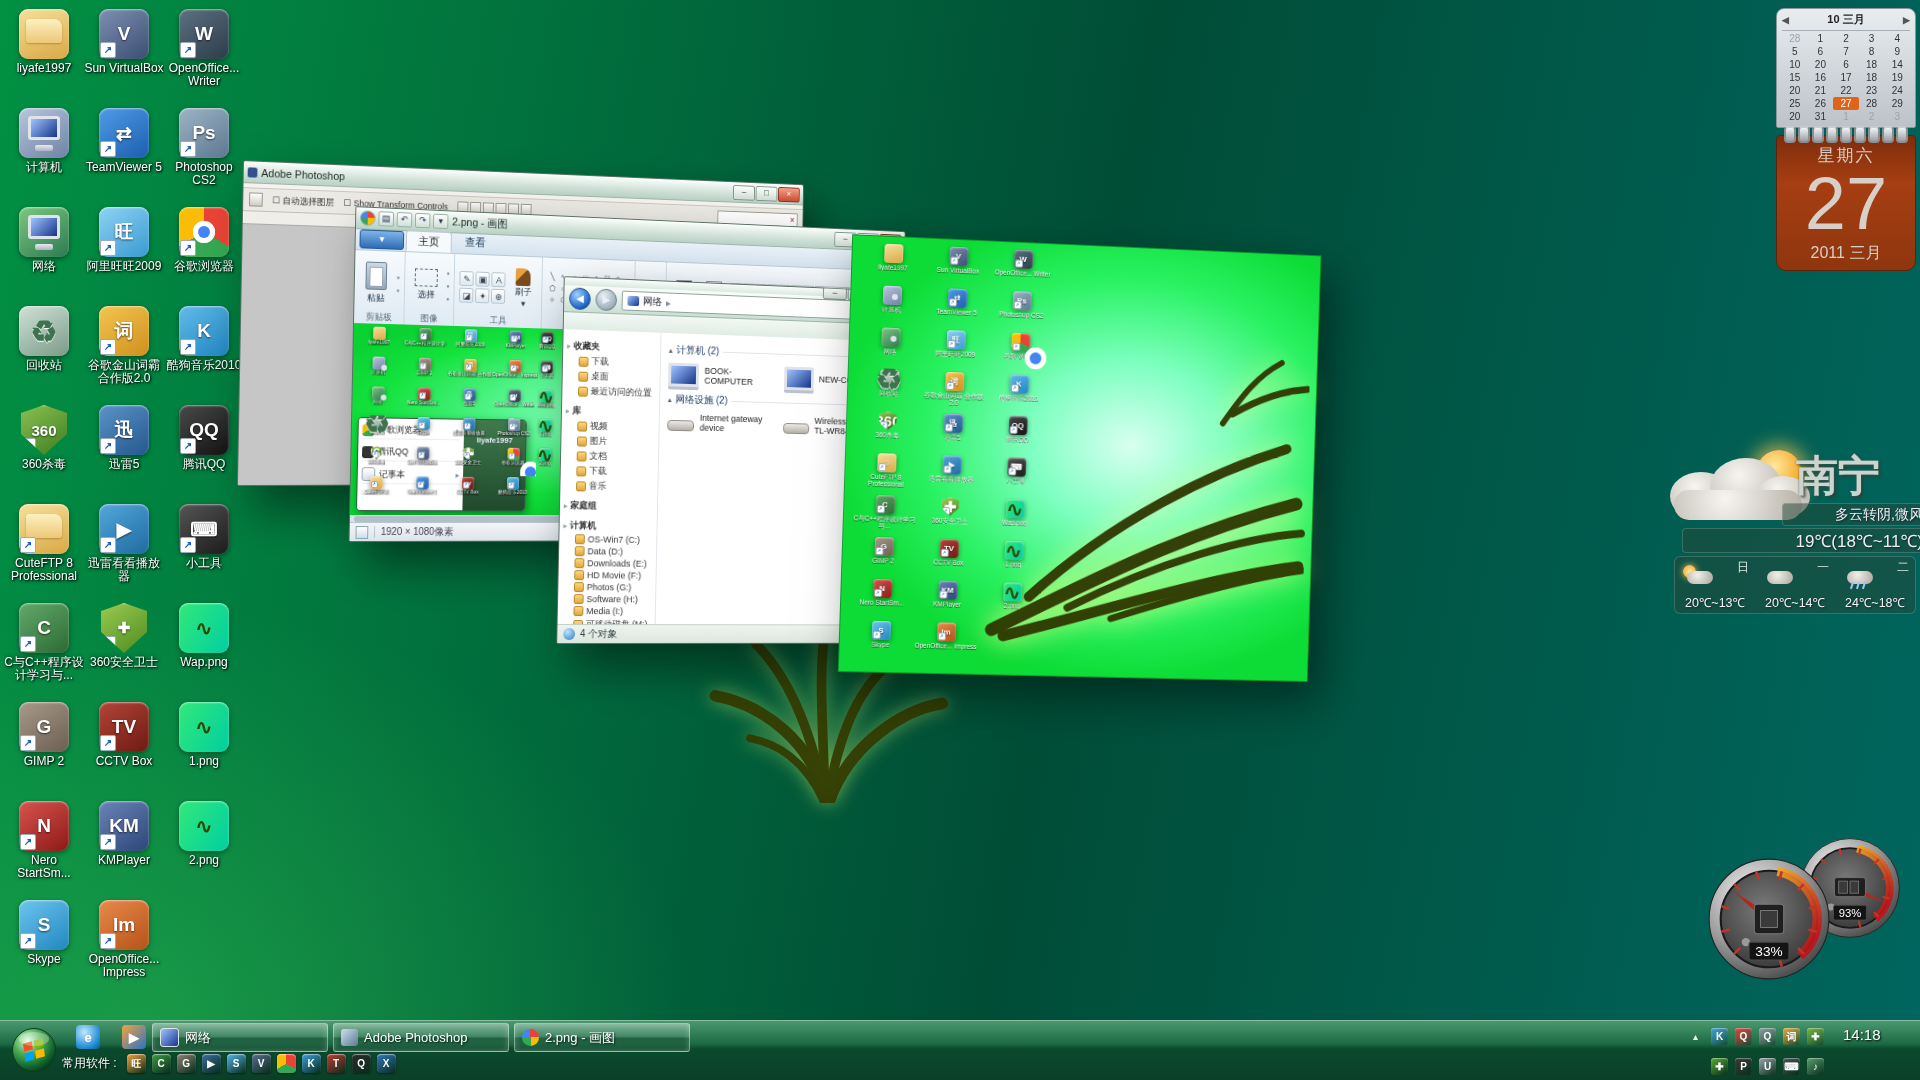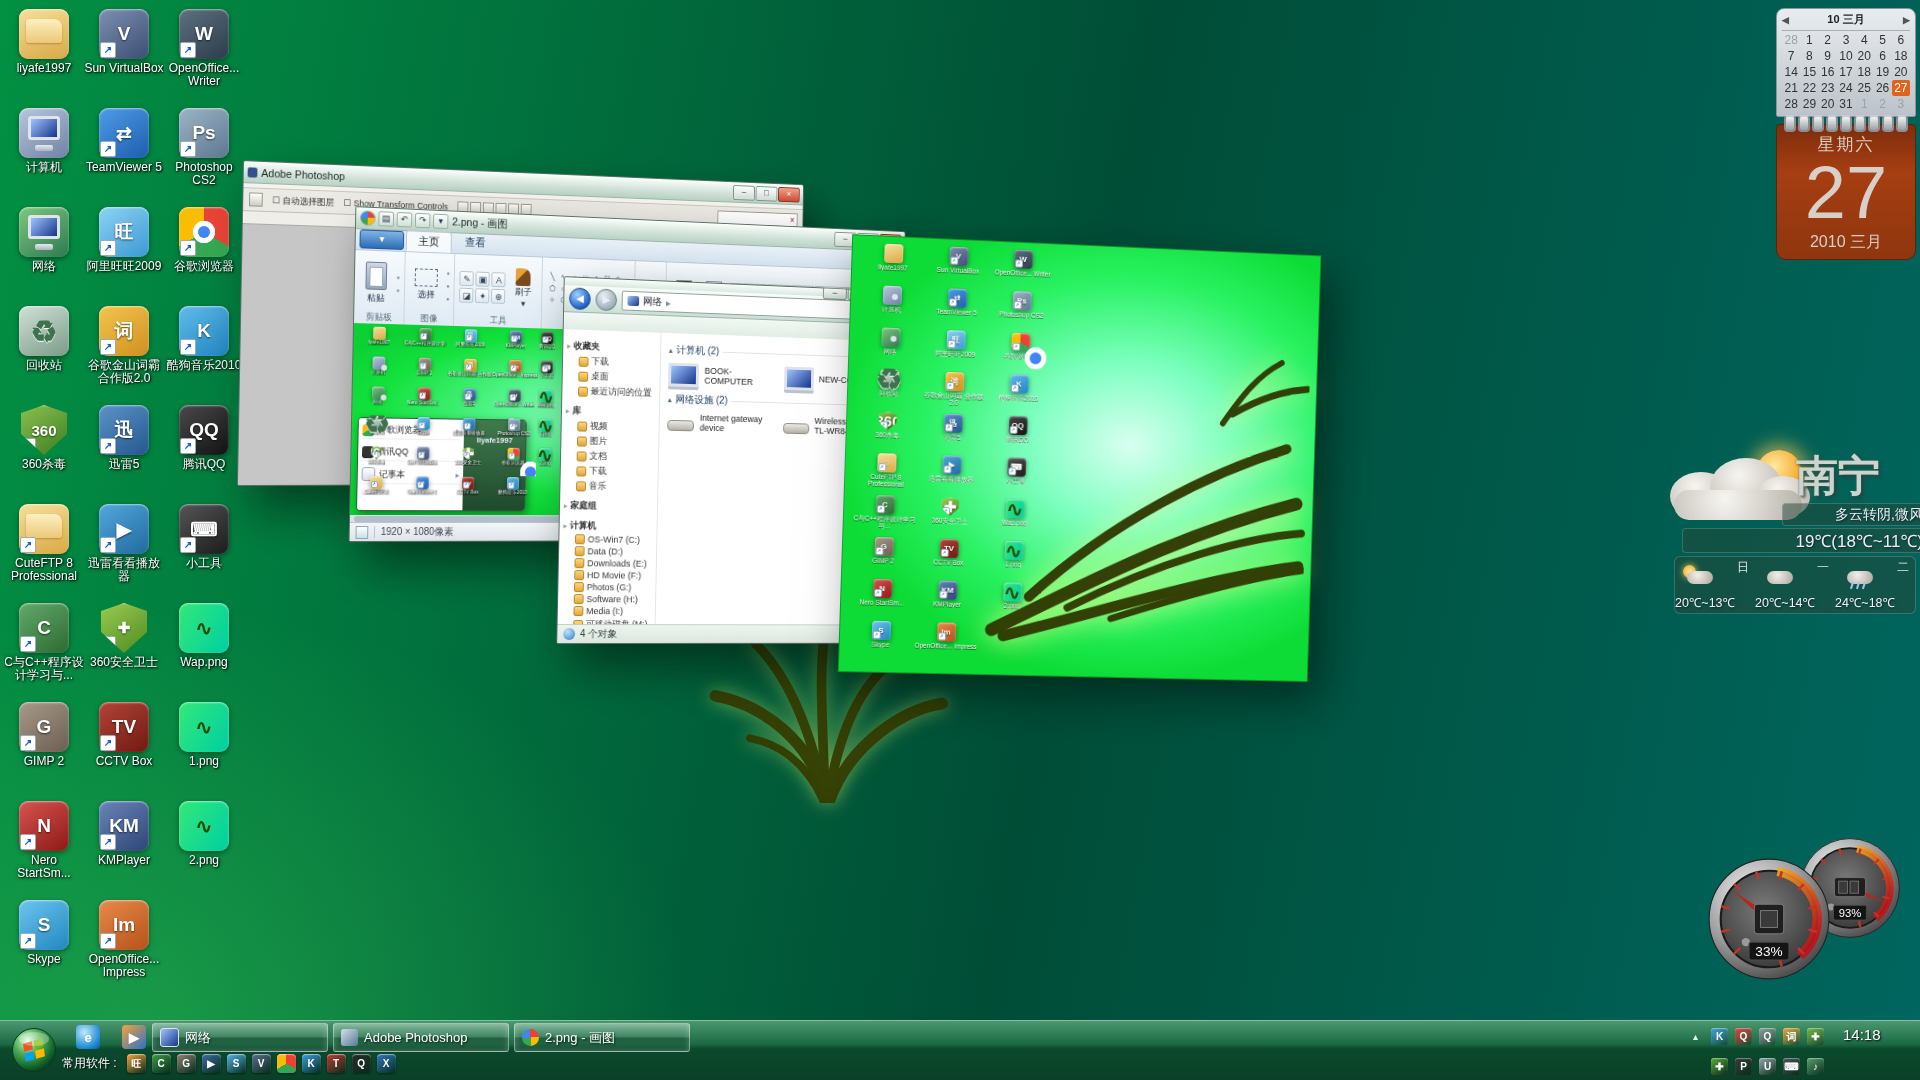--- a/index.html
+++ b/index.html
@@ -160,21 +160,21 @@
   .mini .glyph{font-size:8px;}
   .mini .dlabel{font-size:6.5px;margin-top:1px;max-height:14px;overflow:hidden;text-shadow:0 1px 1px rgba(0,0,0,.8);}
   .mini .sc-arrow{width:6px;height:6px;font-size:4px;line-height:5px;}
   #desk-grass{position:absolute;left:700px;top:608px;width:250px;height:195px;z-index:1;filter:drop-shadow(0 0 9px rgba(215,245,110,.55));}
   
   #calendar{position:absolute;left:1776px;top:8px;width:140px;z-index:2;}
   .cal-top{background:linear-gradient(#e9edf0,#bcc2c9);border:1px solid #8d949c;border-radius:8px 8px 2px 2px;padding:3px 5px 4px;}
   .cal-head{display:flex;align-items:center;font-size:11px;color:#222;font-weight:bold;}
   .cal-head .mon{flex:1;text-align:center;}
   .cal-arrow{color:#555;font-size:9px;}
-  .cal-week,.cal-grid{display:grid;grid-template-columns:repeat(7,1fr);text-align:center;font-size:12px;color:#333;}
+  .cal-week,.cal-grid{display:grid;grid-template-columns:repeat(5,1fr);text-align:center;font-size:10px;color:#333;}
   .cal-week span:last-child{color:#d2691e;}
   .cal-week{margin:2px 0 1px;border-bottom:1px solid #a8aeb5;padding-bottom:1px;}
   .cal-grid span{padding:1px 0;}
   .cal-grid .muted{color:#9aa2ab;}
   .cal-grid .sel{background:#e0631c;color:#fff;border-radius:2px;}
   .cal-rings{display:flex;justify-content:space-between;padding:0 8px;height:13px;margin-top:-2px;position:relative;z-index:3;}
   .cal-rings i{width:8px;height:13px;border:2px solid #8a8f95;border-top-color:#c8ccd2;border-radius:4px;background:linear-gradient(#f2f2f2,#9aa0a6);}
   .cal-tear{margin-top:-4px;background:linear-gradient(180deg,#7e2d0c,#a63e12 35%,#8f360e);border:1px solid #5e220a;
     border-radius:4px 4px 10px 10px;text-align:center;color:#d8d0c8;padding:8px 0 6px;}
   .cal-dow{font-size:17px;letter-spacing:2px;}
@@ -191,21 +191,21 @@
   .w-c3{left:88px;top:30px;width:54px;height:42px;}
   .w-c4{left:6px;top:44px;width:128px;height:30px;border-radius:15px;}
   .w-bar{position:absolute;background:rgba(35,70,55,.5);border:1px solid rgba(255,255,255,.18);border-radius:4px;
     display:flex;align-items:center;justify-content:flex-end;padding:0 8px;text-shadow:1px 1px 2px #123;}
   .w-cond{left:114px;top:57px;width:132px;height:21px;font-size:14px;}
   .w-temp{left:14px;top:82px;width:232px;height:23px;font-size:17px;}
   .w-fc{position:absolute;left:6px;top:110px;width:240px;height:56px;background:rgba(35,70,55,.5);
     border:1px solid rgba(255,255,255,.18);border-radius:6px;display:flex;}
   .fc-col{flex:1;position:relative;font-size:12px;}
   .fc-day{position:absolute;right:6px;top:2px;color:#dfeae2;}
-  .fc-temp{position:absolute;left:0;right:0;bottom:2px;font-size:12.5px;color:#f2f2f2;text-shadow:1px 1px 2px #123;}
+  .fc-temp{position:absolute;left:0;right:0;bottom:2px;text-align:center;font-size:12.5px;color:#f2f2f2;text-shadow:1px 1px 2px #123;}
   .fc-ic{position:absolute;left:8px;top:8px;width:34px;height:20px;}
   .fc-cloud{position:absolute;left:4px;top:6px;width:26px;height:13px;border-radius:8px;background:radial-gradient(circle at 40% 30%,#f2efe9,#a8a49b);}
   .fc-sun{position:absolute;left:0px;top:0px;width:13px;height:13px;border-radius:50%;background:radial-gradient(#ffe9a0,#f0a020);box-shadow:0 0 6px rgba(255,210,90,.9);}
   .fc-rain i{position:absolute;bottom:-4px;width:2px;height:7px;background:#9fc6ec;transform:rotate(18deg);}
   .fc-rain i:nth-child(1){left:8px}.fc-rain i:nth-child(2){left:14px}.fc-rain i:nth-child(3){left:20px}
   #gauges{position:absolute;left:1706px;top:836px;width:216px;height:156px;z-index:2;}
   #gauge-ram{position:absolute;left:92px;top:0;}
   #gauge-cpu{position:absolute;left:0;top:20px;}
   
   #taskbar{position:absolute;left:0;right:0;bottom:0;height:60px;z-index:10;
@@ -1400,21 +1400,21 @@
         <i></i>
         <i></i>
         <i></i>
         <i></i>
         <i></i>
         <i></i>
       </div>
     <div class="cal-tear">
       <div class="cal-dow">星期六</div>
       <div class="cal-day">27</div>
-      <div class="cal-ym">2010 三月</div>
+      <div class="cal-ym">2011 三月</div>
     </div>
   </div>
 
   <div id="weather">
     <span class="w-sun"></span>
     <span class="w-cloud w-c1"></span>
     <span class="w-cloud w-c2"></span>
     <span class="w-cloud w-c3"></span>
     <span class="w-cloud w-c4"></span>
     <div class="w-city">南宁</div>

